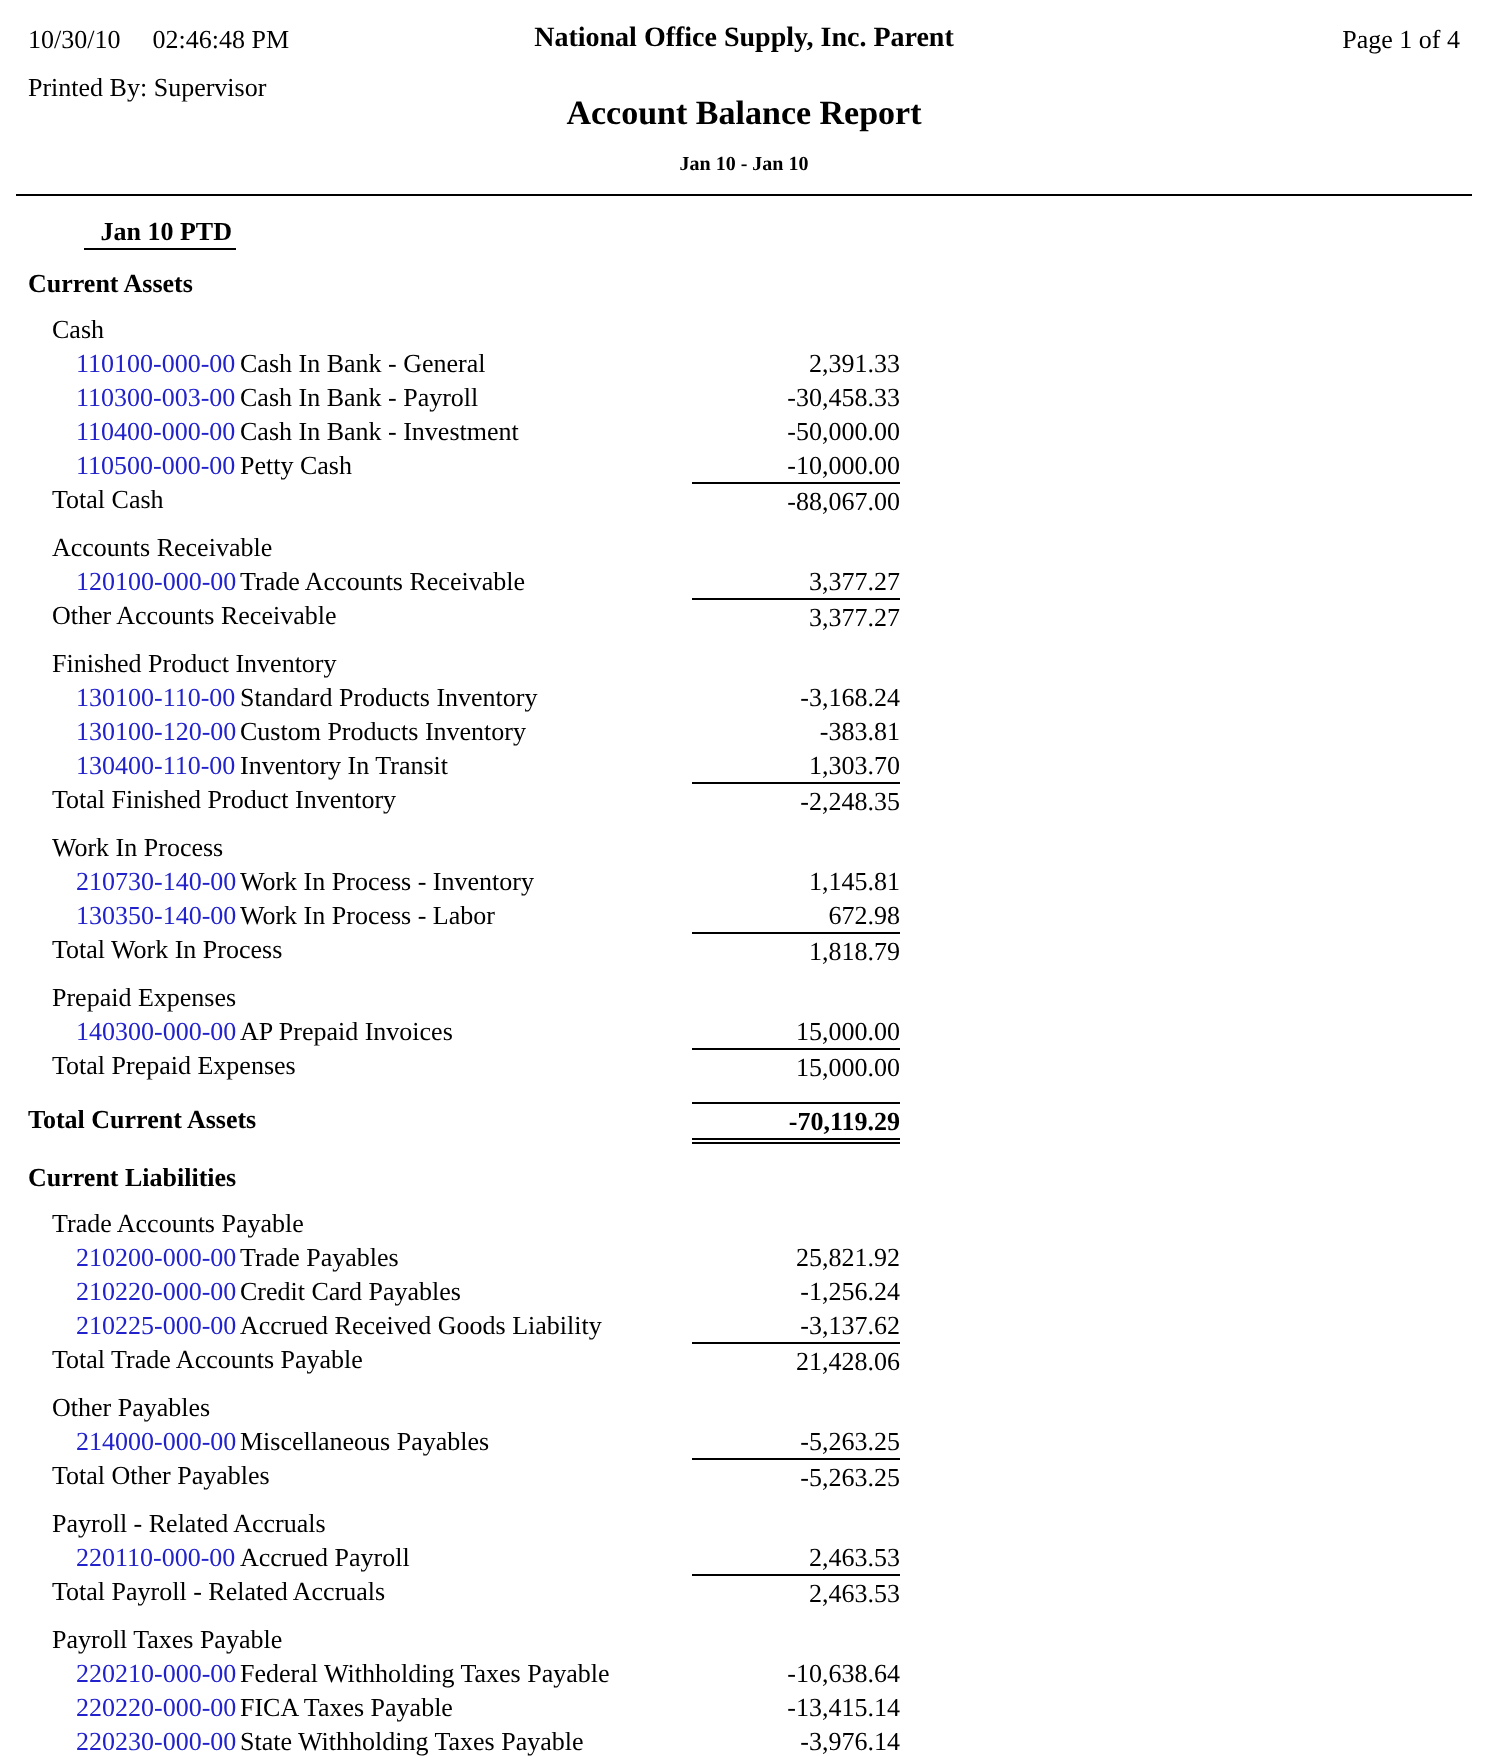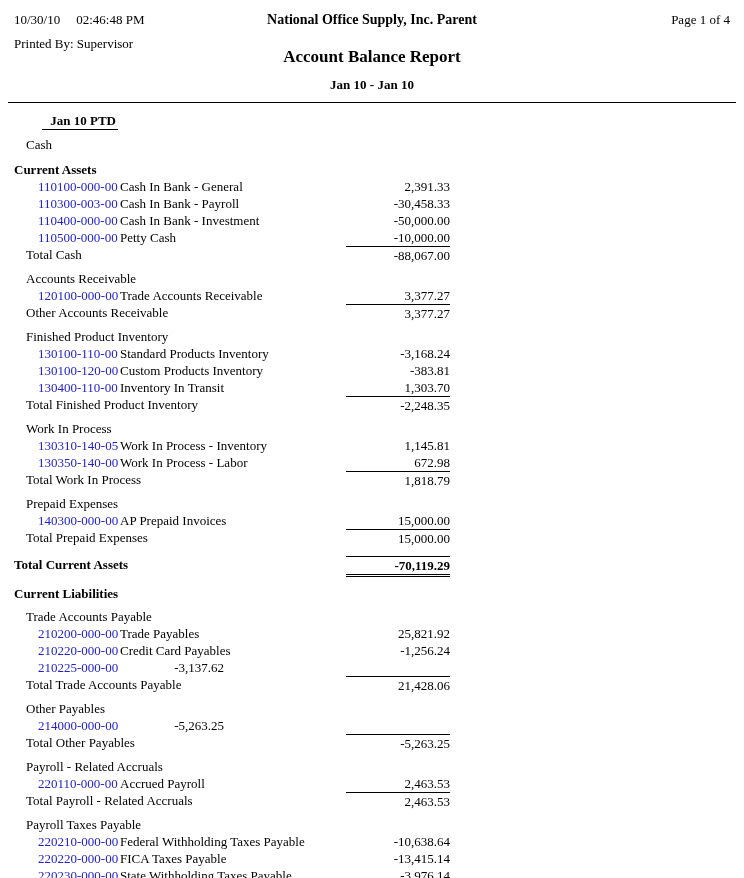--- a/index.html
+++ b/index.html
@@ -11,21 +11,21 @@
   }
   .page { padding: 8px 14px 0 14px; }
 
   
   .header { display: flex; align-items: flex-start; }
   .h-left { width: 190px; line-height: 24px; }
   .h-time { margin-left: 16px; }
   .h-center { flex: 1; text-align: center; }
   .company { font-weight: bold; font-size: 14px; padding-top: 4px; }
   .title { font-weight: bold; font-size: 17px; margin-top: 19px; }
-  .period { font-weight: bold; font-size: 13px; margin-top: 10px; }
+  .period { font-weight: bold; font-size: 10px; margin-top: 10px; }
   .h-right { width: 190px; text-align: right; padding-top: 4px; }
   .header-rule { border-top: 1px solid #000; margin: 9px -6px 0 -6px; }
 
   
   .rows { width: 436px; }
   .row { display: flex; min-height: 17px; line-height: 17px; }
   .col-head { margin-top: 9px; margin-bottom: 4px; flex-direction: column; }
   .flex-spacer { flex: 1; }
   .col-header {
     display: inline-block; font-weight: bold;
@@ -68,22 +68,22 @@
   <div class="header-rule"></div>
 
   <div class="rows">
     <div class="row col-head">
       <span class="flex-spacer"></span>
       <span class="amt">
         <span class="col-header">Jan 10 PTD</span>
       </span>
     </div>
     <div id="report-body">
+        <div class="row sec-title">Current Assets</div>
         <div class="row grp-name">Cash</div>
-        <div class="row sec-title">Current Assets</div>
         <div class="row acct">
           <span class="acct-num">110100-000-00</span>
           <span class="acct-desc">Cash In Bank - General</span>
           <span class="amt">2,391.33</span>
         </div>
         <div class="row acct">
           <span class="acct-num">110300-003-00</span>
           <span class="acct-desc">Cash In Bank - Payroll</span>
           <span class="amt">-30,458.33</span>
         </div>
@@ -126,21 +126,21 @@
           <span class="acct-num">130400-110-00</span>
           <span class="acct-desc">Inventory In Transit</span>
           <span class="amt">1,303.70</span>
         </div>
         <div class="row total-row">
           <span class="label">Total Finished Product Inventory</span>
           <span class="amt">-2,248.35</span>
         </div>
         <div class="row grp-name">Work In Process</div>
         <div class="row acct">
-          <span class="acct-num">130310-140-05</span>
+          <span class="acct-num">210730-140-00</span>
           <span class="acct-desc">Work In Process - Inventory</span>
           <span class="amt">1,145.81</span>
         </div>
         <div class="row acct">
           <span class="acct-num">130350-140-00</span>
           <span class="acct-desc">Work In Process - Labor</span>
           <span class="amt">672.98</span>
         </div>
         <div class="row total-row">
           <span class="label">Total Work In Process</span>
@@ -167,29 +167,31 @@
           <span class="acct-desc">Trade Payables</span>
           <span class="amt">25,821.92</span>
         </div>
         <div class="row acct">
           <span class="acct-num">210220-000-00</span>
           <span class="acct-desc">Credit Card Payables</span>
           <span class="amt">-1,256.24</span>
         </div>
         <div class="row acct">
           <span class="acct-num">210225-000-00</span>
+          <span class="acct-desc">Accrued Received Goods Liability</span>
           <span class="amt">-3,137.62</span>
         </div>
         <div class="row total-row">
           <span class="label">Total Trade Accounts Payable</span>
           <span class="amt">21,428.06</span>
         </div>
         <div class="row grp-name">Other Payables</div>
         <div class="row acct">
           <span class="acct-num">214000-000-00</span>
+          <span class="acct-desc">Miscellaneous Payables</span>
           <span class="amt">-5,263.25</span>
         </div>
         <div class="row total-row">
           <span class="label">Total Other Payables</span>
           <span class="amt">-5,263.25</span>
         </div>
         <div class="row grp-name">Payroll - Related Accruals</div>
         <div class="row acct">
           <span class="acct-num">220110-000-00</span>
           <span class="acct-desc">Accrued Payroll</span>

